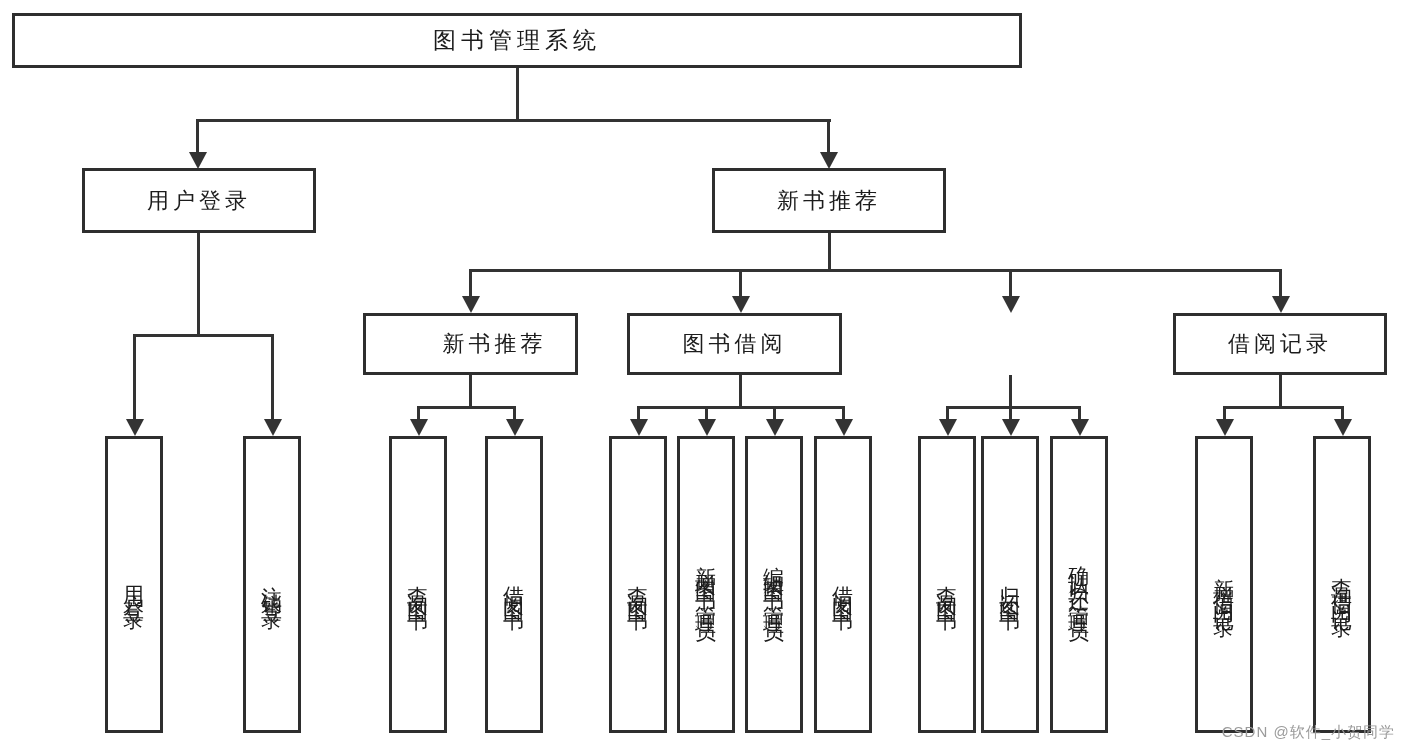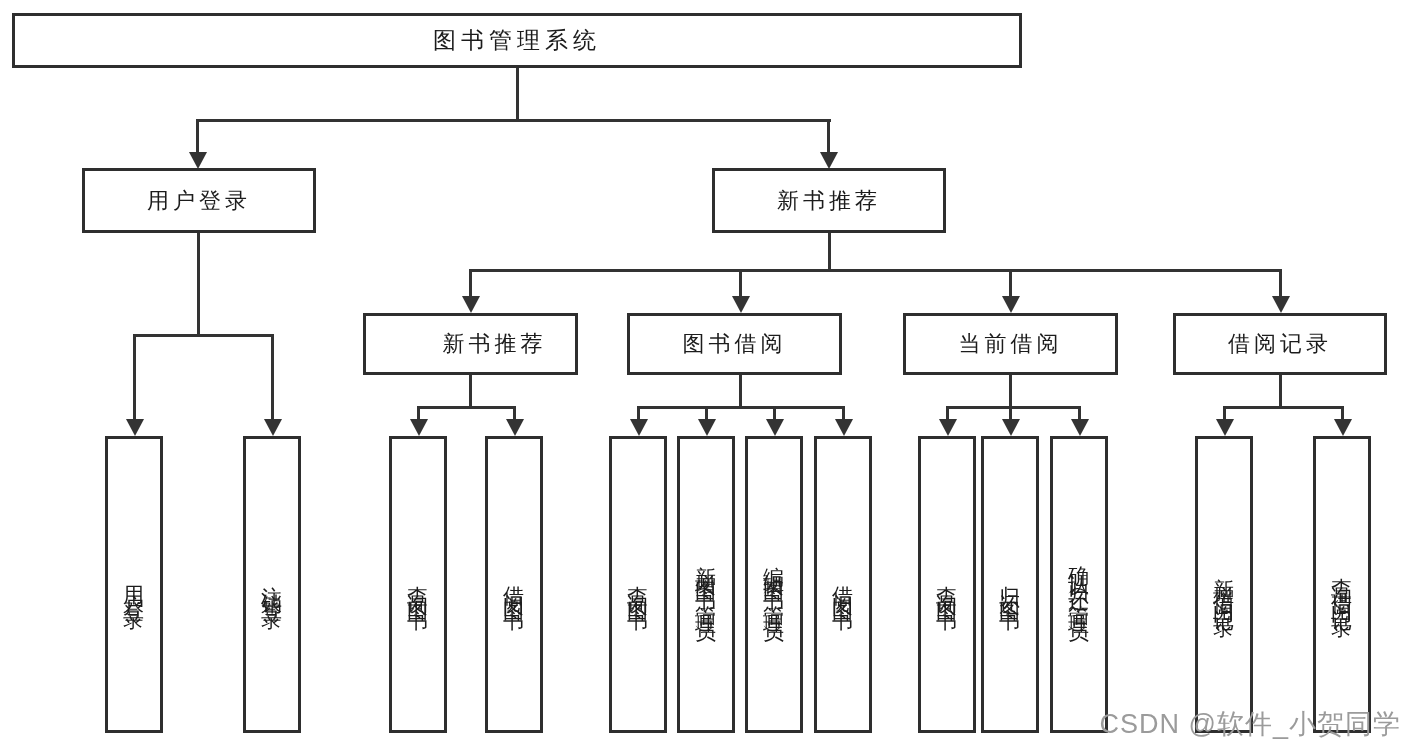--- a/index.html
+++ b/index.html
@@ -21,21 +21,21 @@
   .hline,.vline{position:absolute;background:#333333;}
   .hline{height:3px;}
   .vline{width:3px;}
   .drop{position:absolute;width:3px;background:#333333;}
   .drop::after{
     content:"";position:absolute;top:100%;left:50%;transform:translateX(-50%);
     width:0;height:0;border:9px solid transparent;border-bottom:none;
     border-top:17px solid #333333;
   }
   .watermark{
-    position:absolute;right:4px;bottom:5px;font-size:27px;color:#9b9b9b;
+    position:absolute;right:10px;bottom:5px;font-size:15px;color:#9b9b9b;
     letter-spacing:1px;white-space:nowrap;z-index:5;
   }
 </style>
 </head>
 <body>
 
 <div class="canvas">
 
   <div class="box h-box root-box" style="left:12px;top:13px;width:1010px;height:55px;">图书管理系统</div>
 
@@ -54,21 +54,20 @@
 
   <div class="vline" style="left:828px;top:233px;height:39px;"></div>
   <div class="hline" style="left:469px;top:269px;width:813px;"></div>
   <div class="drop" style="left:469px;top:269px;height:27px;"></div>
   <div class="drop" style="left:739px;top:269px;height:27px;"></div>
   <div class="drop" style="left:1009px;top:269px;height:27px;"></div>
   <div class="drop" style="left:1279px;top:269px;height:27px;"></div>
 
   <div class="box h-box" style="left:363px;top:313px;width:215px;height:62px;padding-left:48px;">新书推荐</div>
   <div class="box h-box" style="left:627px;top:313px;width:215px;height:62px;">图书借阅</div>
-  <div class="box h-box" style="left:903px;top:313px;width:215px;height:62px;">当前借阅</div>
   <div class="box h-box" style="left:1173px;top:313px;width:214px;height:62px;">借阅记录</div>
 
   <div class="vline" style="left:469px;top:375px;height:34px;"></div>
   <div class="hline" style="left:417px;top:406px;width:99px;"></div>
   <div class="drop" style="left:417px;top:406px;height:13px;"></div>
   <div class="drop" style="left:513px;top:406px;height:13px;"></div>
 
   <div class="vline" style="left:739px;top:375px;height:34px;"></div>
   <div class="hline" style="left:637px;top:406px;width:208px;"></div>
   <div class="drop" style="left:637px;top:406px;height:13px;"></div>

